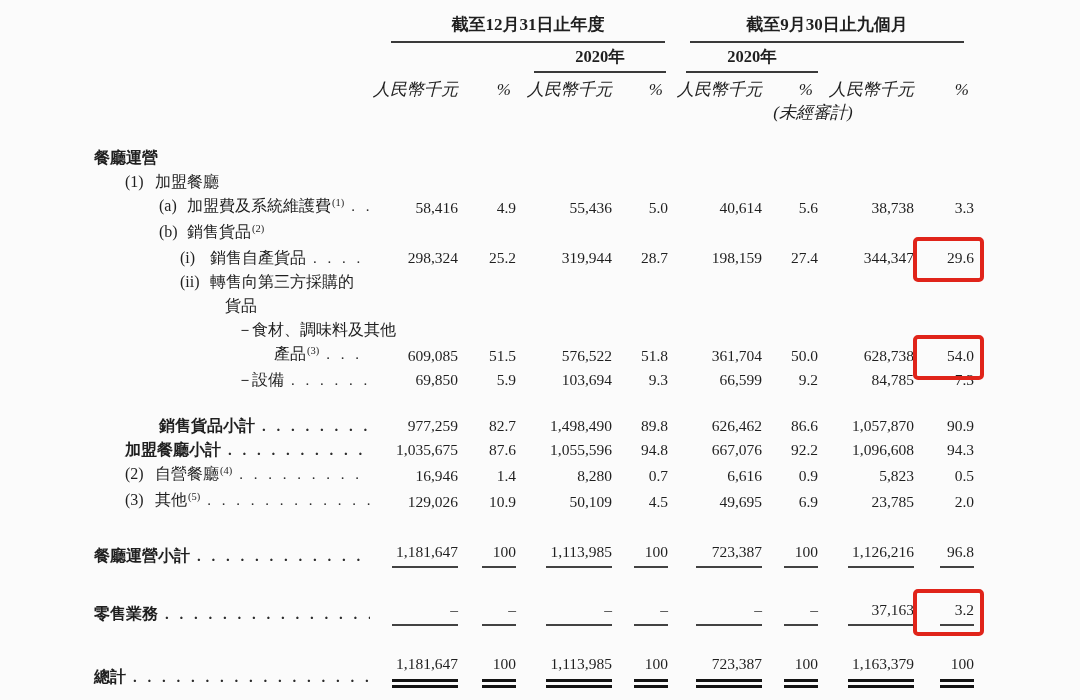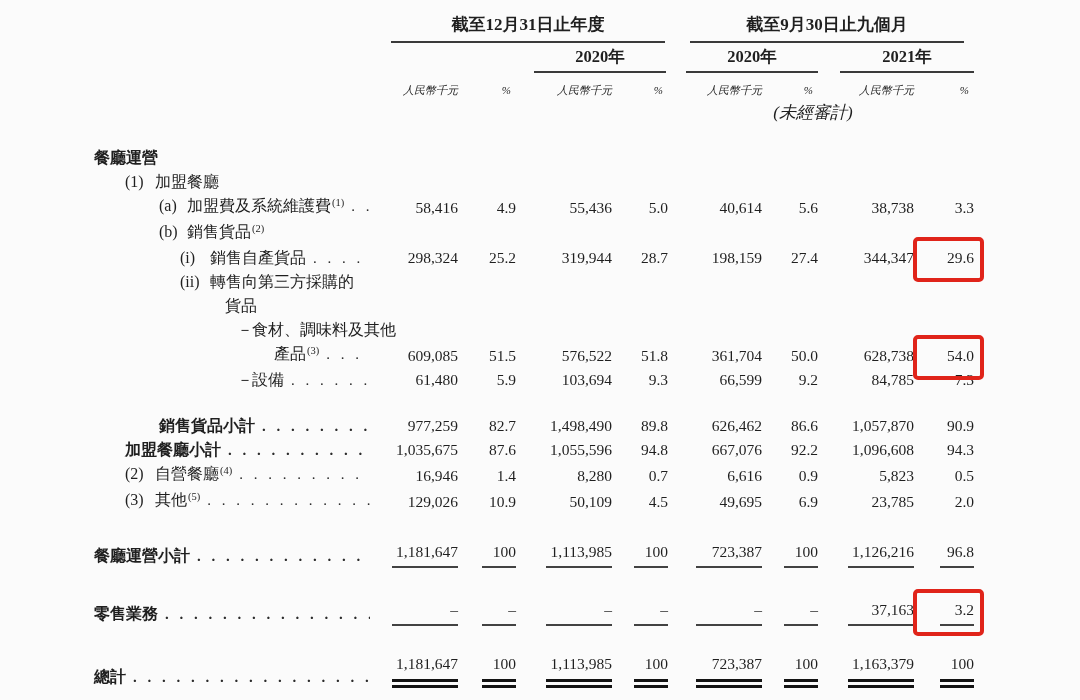--- a/index.html
+++ b/index.html
@@ -34,21 +34,21 @@
   .yr{
     text-align:center; font-weight:bold; font-size:16.5px;
     padding-bottom:3px; border-bottom:2px solid var(--rule); white-space:nowrap;
   }
   .sp-y1{grid-column:2 / span 2;} .sp-y2{grid-column:4 / span 2;}
   .sp-y3{grid-column:6 / span 2;} .sp-y4{grid-column:8 / span 2;}
   .sp-y1 .yr{margin:0 3px 0 9px;}
   .sp-y2 .yr{margin:0 2px 0 18px;}
   .sp-y3 .yr{margin:0 0 0 18px;}
   .sp-y4 .yr{margin:0 0 0 22px;}
-  .h3row{margin-top:6px; font-style:italic; font-size:11px;}
+  .h3row{margin-top:6px; font-style:italic; font-size:17px;}
   .uwrap{position:relative; height:22px;}
   .uval{position:absolute; right:0; top:0; white-space:nowrap;}
   .uval.pct{right:5px;}
   .noterow{margin-top:1px; font-style:italic; font-size:17px;}
   .sp-note{grid-column:7 / span 2; text-align:center; position:relative; left:-25px; white-space:nowrap;}
   
   .tbody{margin-top:22px;}
   .row{display:grid; grid-template-columns:var(--cols); line-height:24px; align-items:end;}
   .row.b .lab{font-weight:bold;}
   .g1{margin-top:22px;} .g2{margin-top:26px;} .g3{margin-top:30px;}
@@ -103,23 +103,20 @@
       </div>
     </div>
 
     <div class="gr hrow h2row">
       <div class="sp-y2">
           <div class="yr">2020年</div>
         </div>
       <div class="sp-y3">
           <div class="yr">2020年</div>
         </div>
-      <div class="sp-y4">
-          <div class="yr">2021年</div>
-        </div>
     </div>
 
     <div class="gr hrow h3row">
       <div class="cell" style="grid-column:2">
           <div class="uwrap">
             <span class="uval">人民幣千元</span>
           </div>
         </div>
       <div class="cell" style="grid-column:3">
           <div class="uwrap">
@@ -292,21 +289,21 @@
         <div class="cell v c5"><span class="num">50.0</span></div>
         <div class="cell v c6"><span class="num">628,738</span></div>
         <div class="cell v c7"><span class="num hl">54.0</span></div>
       </div>
       <div class="row ind5">
         <div class="cell lab">
           <span class="pfx">－</span>
           <span class="txt">設備</span>
           <span class="lead">. . . . . . . . . . . . . . . . . . . . . . . . . . . . . . . . . . . . . . . . . . . . .</span>
         </div>
-        <div class="cell v c0"><span class="num">61,480</span></div>
+        <div class="cell v c0"><span class="num">69,850</span></div>
         <div class="cell v c1"><span class="num">5.9</span></div>
         <div class="cell v c2"><span class="num">103,694</span></div>
         <div class="cell v c3"><span class="num">9.3</span></div>
         <div class="cell v c4"><span class="num">66,599</span></div>
         <div class="cell v c5"><span class="num">9.2</span></div>
         <div class="cell v c6"><span class="num">84,785</span></div>
         <div class="cell v c7"><span class="num">7.3</span></div>
       </div>
       <div class="row ind2 b g1">
         <div class="cell lab">

